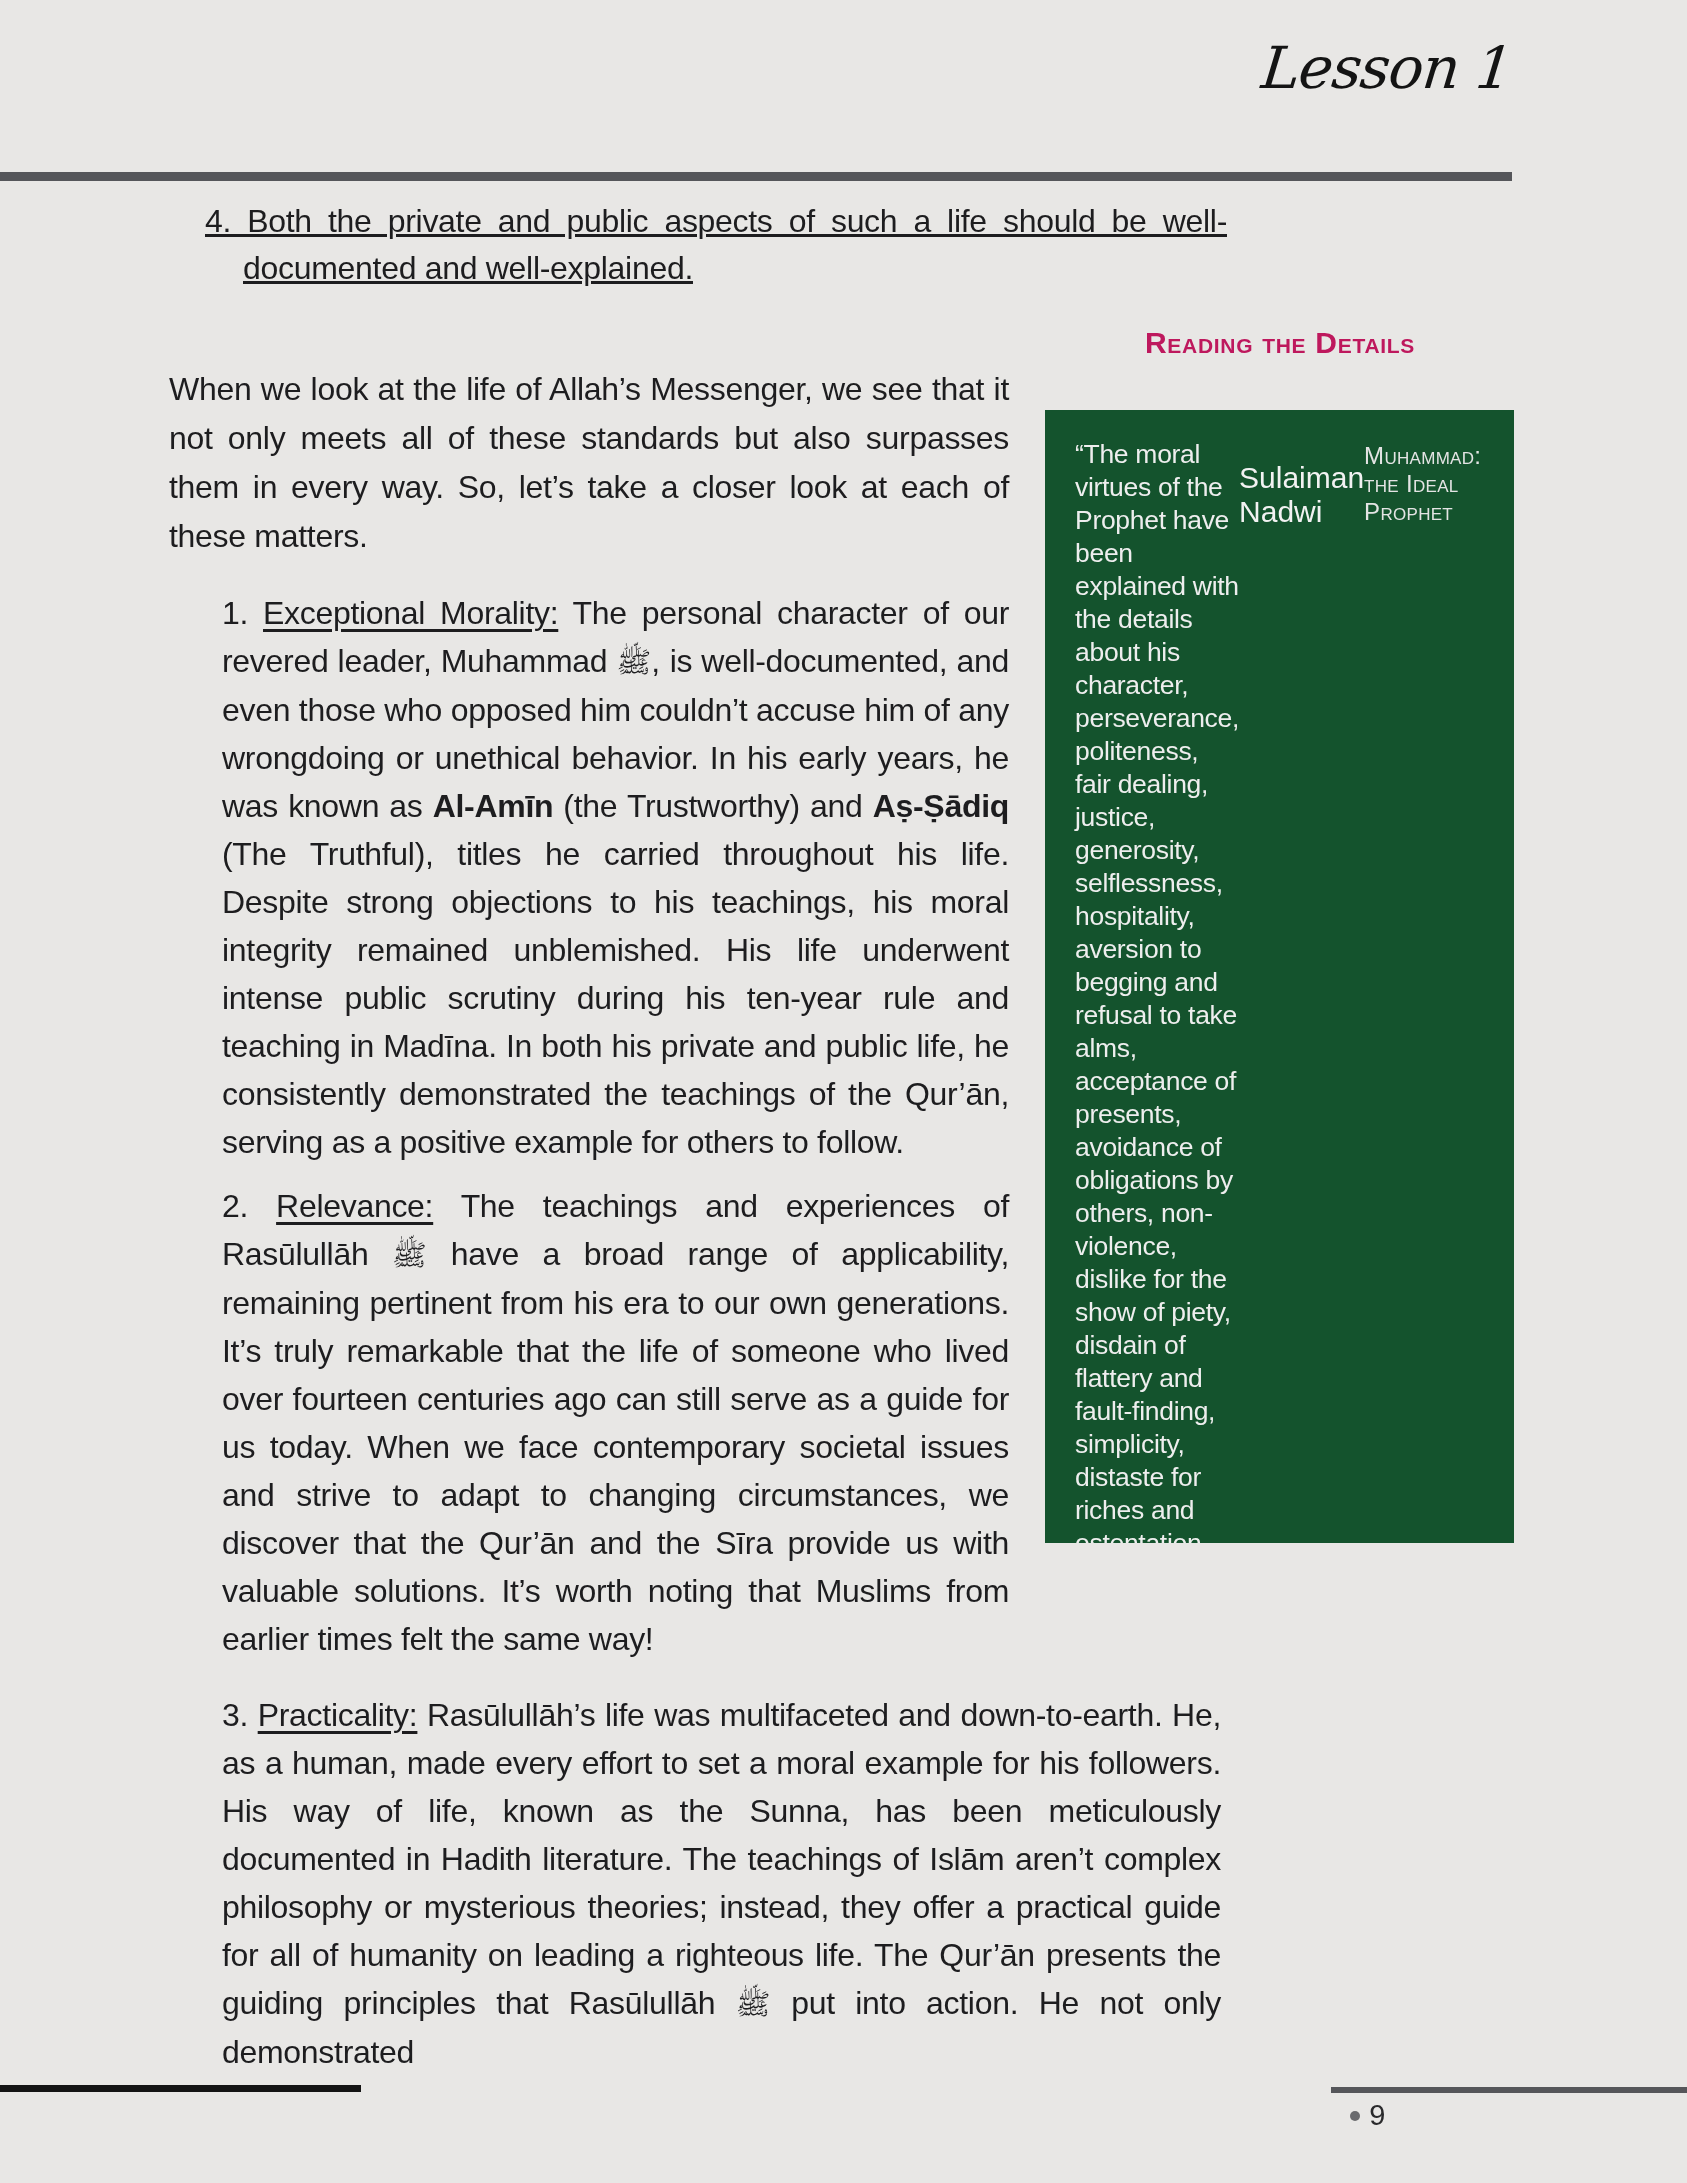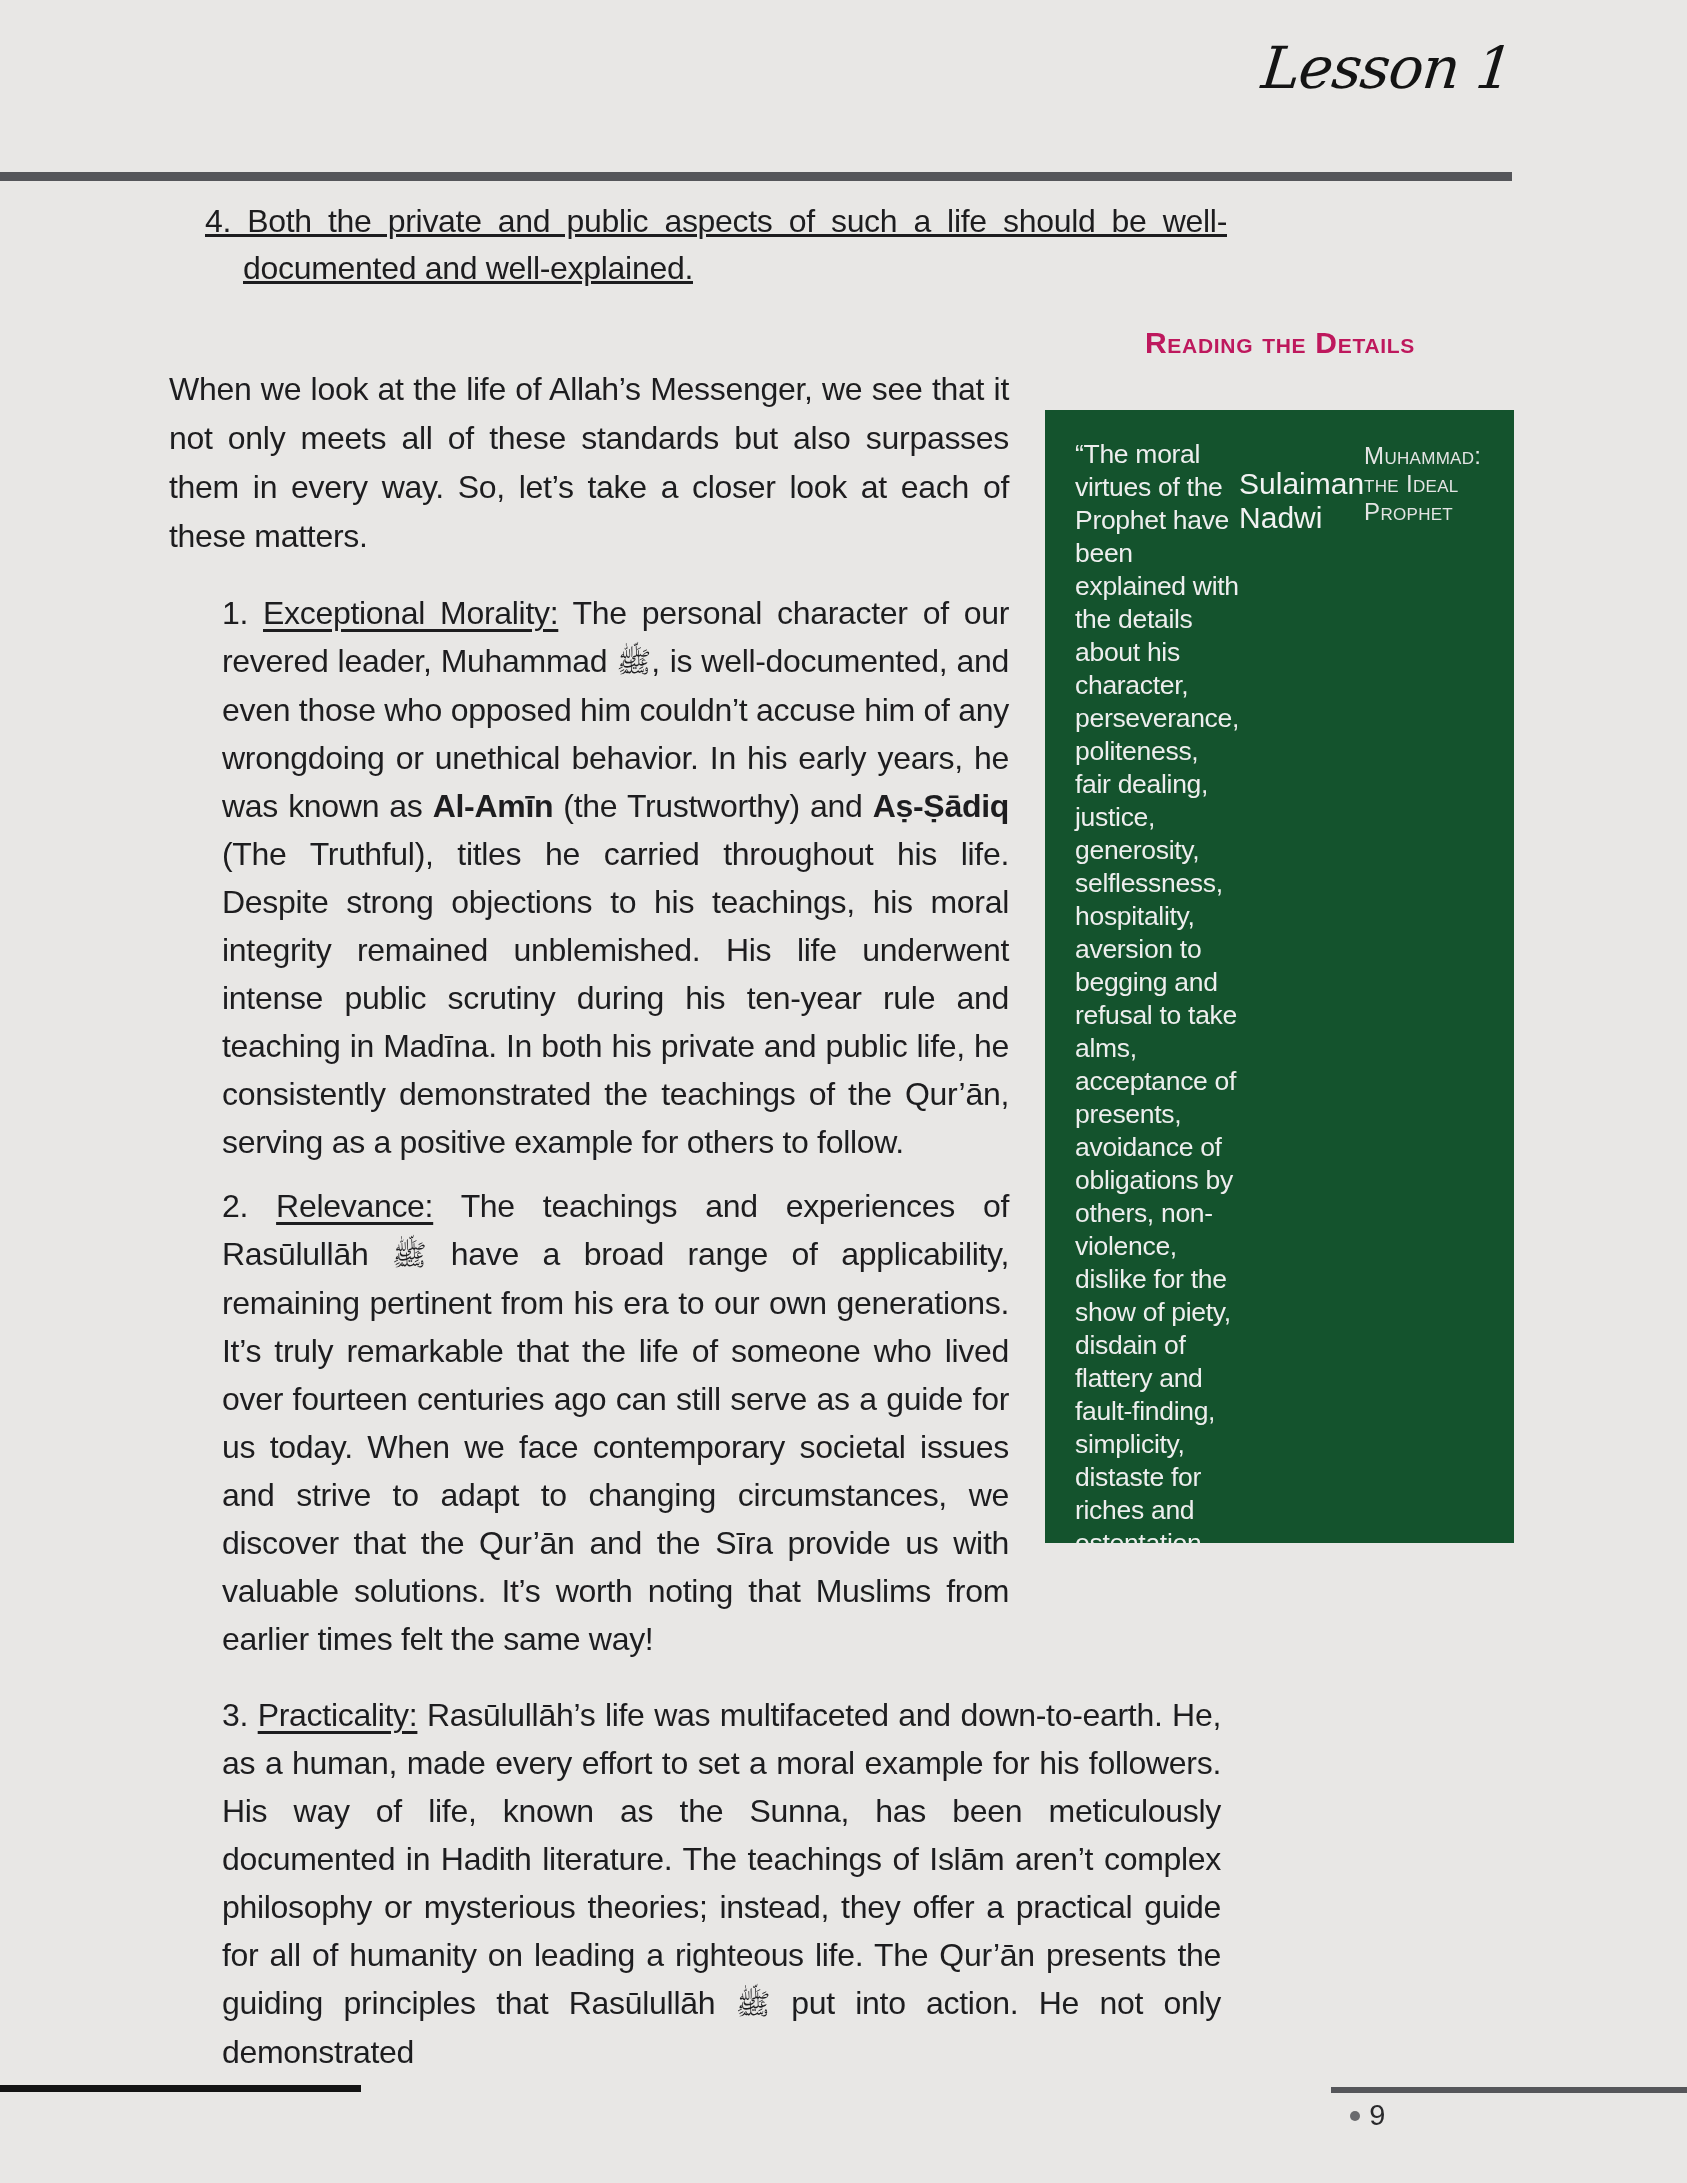--- a/index.html
+++ b/index.html
@@ -88,21 +88,21 @@
     overflow:hidden;
     display:flex;flex-direction:row;
   }
   .quote-text{
     color:#eeeeee;
     font-size:26.5px;line-height:33px;
     letter-spacing:-0.3px;
     text-align:left;
   }
   .quote-attrib-name{
-    margin-top:29px;
+    margin-top:23px;
     color:#f2f2f2;
     font-size:30px;
     font-weight:500;
   }
   .quote-attrib-source{
     margin-top:4px;
     color:#e4e4e4;
     font-variant:small-caps;
     font-size:24px;
     letter-spacing:0.3px;

